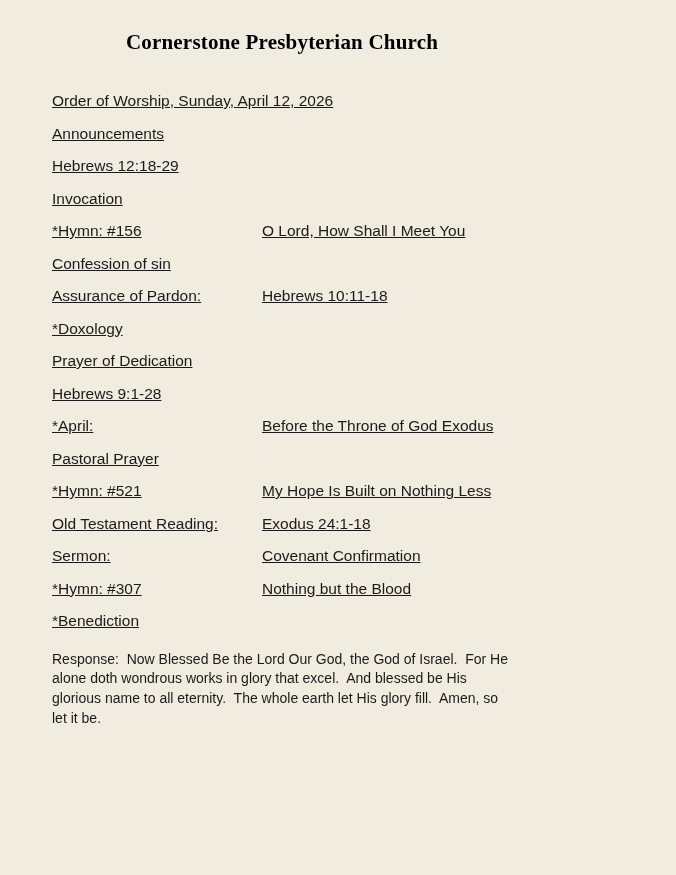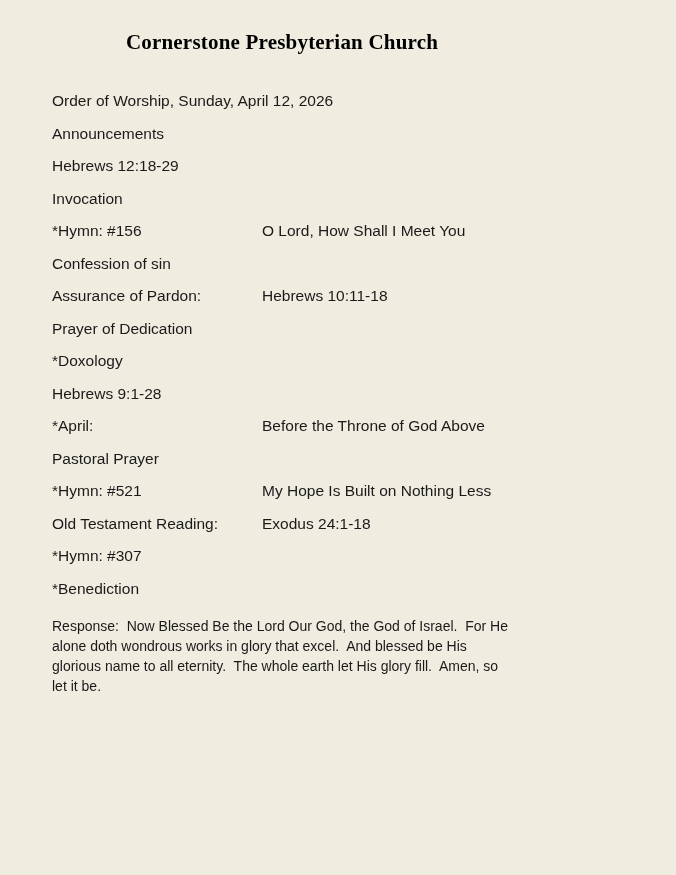--- a/index.html
+++ b/index.html
@@ -32,20 +32,21 @@
   }
   .bulletin-body {
     margin-top: 38px;
   }
   .line {
     display: flex;
     align-items: baseline;
     font-size: 15.5px;
     line-height: 1.0;
     margin-bottom: 17px;
+    text-decoration: underline;
   }
   .line .label {
     width: 210px;
     flex: 0 0 210px;
     white-space: nowrap;
   }
   .line .value {
     flex: 1 1 auto;
   }
   .line.single .label {
@@ -96,56 +97,61 @@
       <span class="label">Confession of sin</span>
       <span class="value"></span>
     </div>
 
     <div class="line">
       <span class="label">Assurance of Pardon:</span>
       <span class="value">Hebrews 10:11-18</span>
     </div>
 
     <div class="line single">
-      <span class="label">Prayer of Dedication</span>
+      <span class="label">*Doxology</span>
       <span class="value"></span>
     </div>
 
     <div class="line single">
-      <span class="label">*Doxology</span>
+      <span class="label">Prayer of Dedication</span>
       <span class="value"></span>
     </div>
 
     <div class="line">
       <span class="value">Hebrews 9:1-28</span>
     </div>
 
     <div class="line">
       <span class="label">*April:</span>
-      <span class="value">Before the Throne of God Above</span>
+      <span class="value">Before the Throne of God Exodus</span>
     </div>
 
     <div class="line single">
       <span class="label">Pastoral Prayer</span>
       <span class="value"></span>
     </div>
 
     <div class="line">
       <span class="label">*Hymn: #521</span>
       <span class="value">My Hope Is Built on Nothing Less</span>
     </div>
 
     <div class="line">
       <span class="label">Old Testament Reading:</span>
       <span class="value">Exodus 24:1-18</span>
     </div>
 
+    <div class="line">
+      <span class="label">Sermon:</span>
+      <span class="value">Covenant Confirmation</span>
+    </div>
 
     <div class="line">
       <span class="label">*Hymn: #307</span>
+      <span class="value">Nothing but the Blood</span>
     </div>
 
     <div class="line single">
       <span class="label">*Benediction</span>
       <span class="value"></span>
     </div>
 
   </div>
 
   <div class="response">Response:  Now Blessed Be the Lord Our God, the God of Israel.  For He alone doth wondrous works in glory that excel.  And blessed be His glorious name to all eternity.  The whole earth let His glory fill.  Amen, so let it be.</div>

